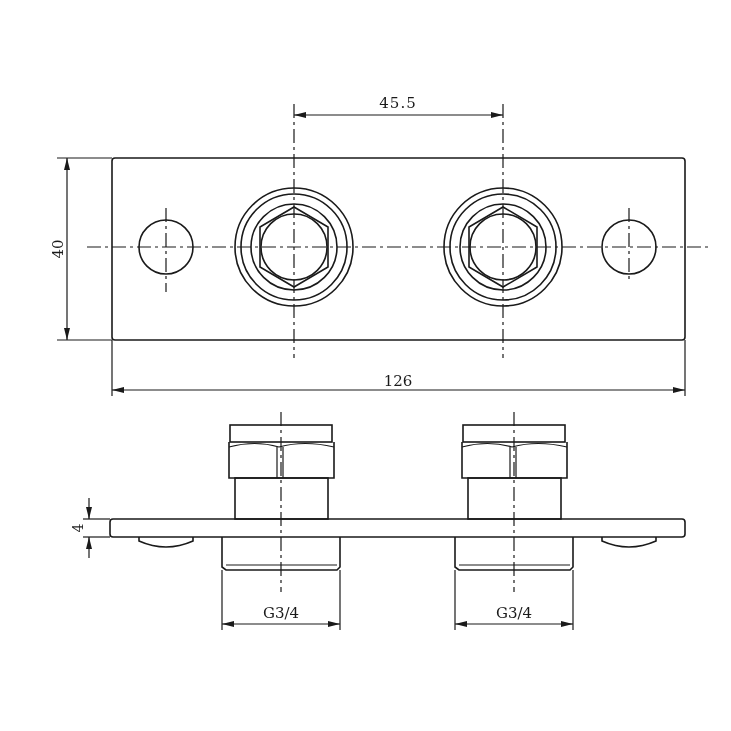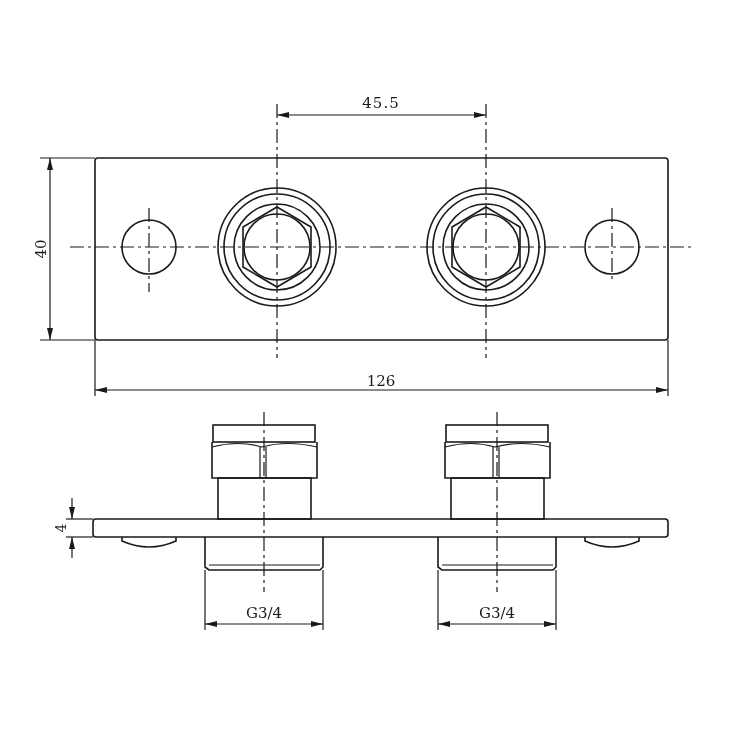--- a/index.html
+++ b/index.html
@@ -1,17 +1,17 @@
 <!DOCTYPE html>
 <html><head>
   <meta charset="utf-8">
   <style>
     html, body { margin: 0; padding: 0; background: #ffffff; }
     body { width: 731px; height: 731px; overflow: hidden; }
-    #drawing { position: absolute; left: 0; top: 0; width: 675px; height: 731px; }
+    #drawing { position: absolute; left: 17px; top: 0; width: 675px; height: 731px; }
     svg text { font-family: "DejaVu Serif", "Liberation Serif", serif; fill: #1a1a1a; }
     .ln { stroke: #1a1a1a; stroke-width: 1.6; fill: none; }
     .thin { stroke: #1a1a1a; stroke-width: 1.2; fill: none; }
     .cl { stroke: #1a1a1a; stroke-width: 1.2; fill: none; stroke-dasharray: 14 4 3 4; }
     .dim { stroke: #1a1a1a; stroke-width: 1.2; fill: none; }
     .arrow { fill: #1a1a1a; stroke: none; }
   </style>
 </head>
 <body>
 

